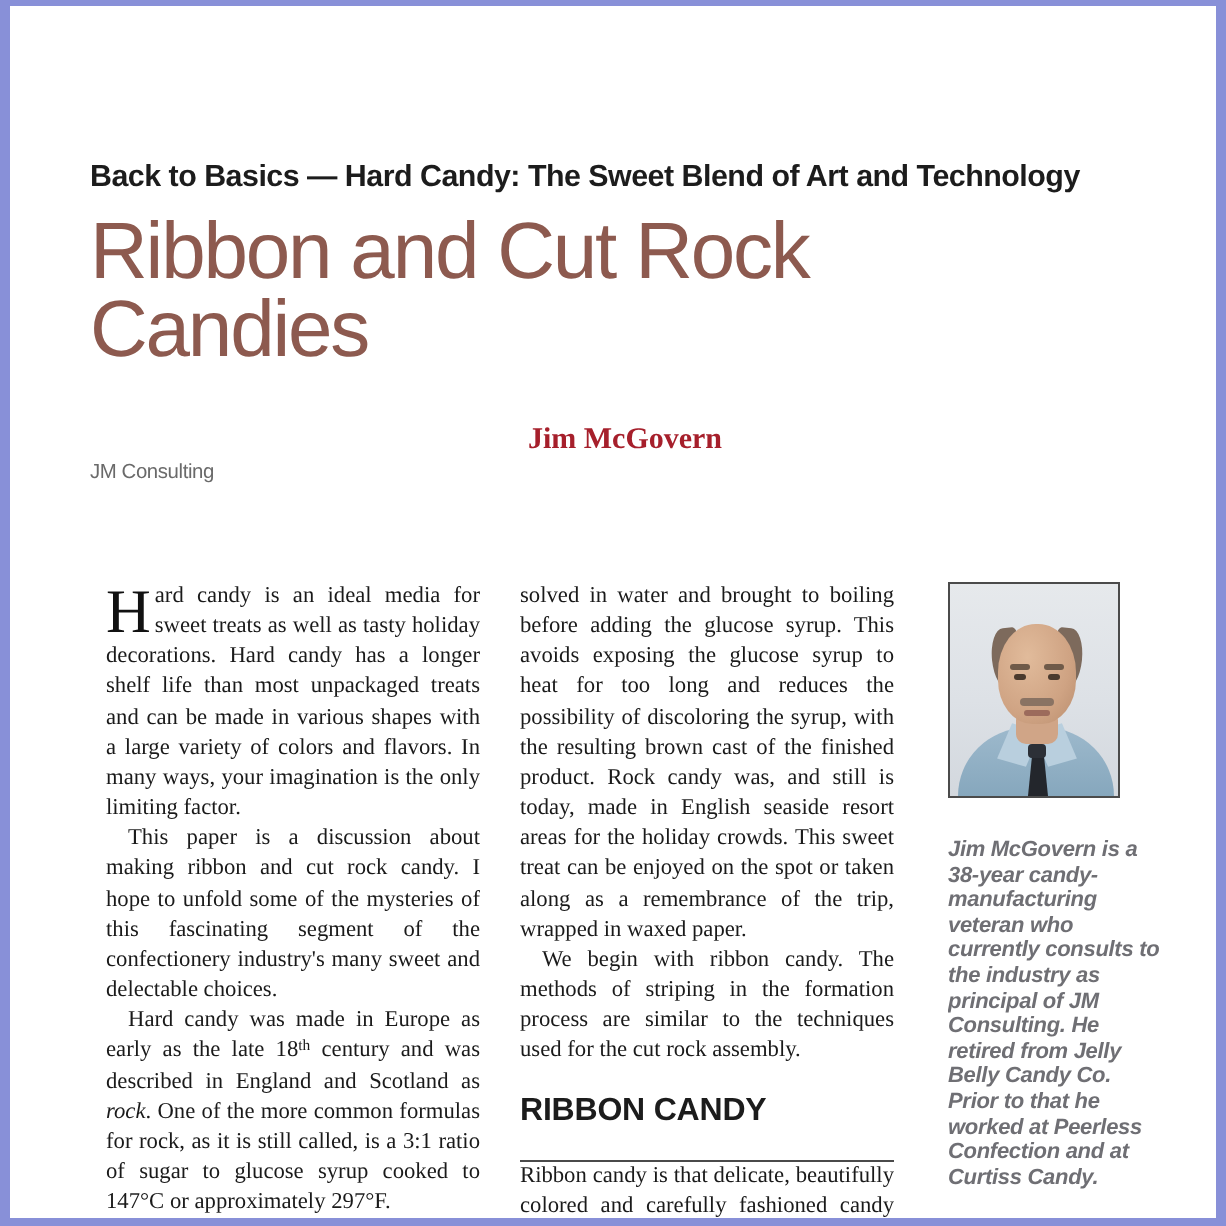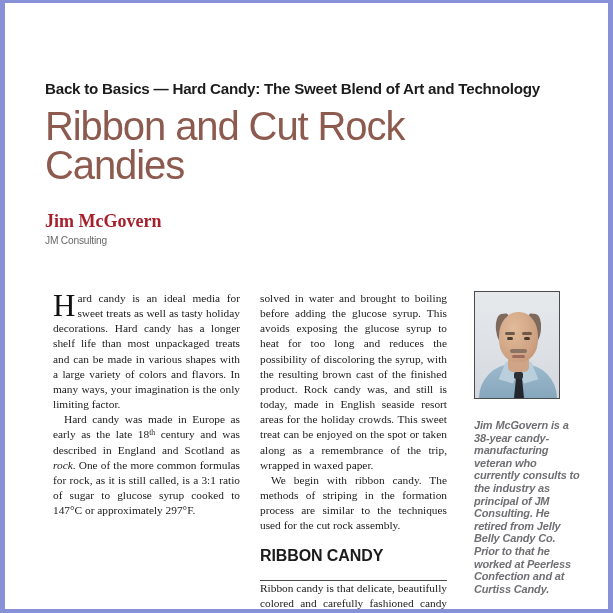--- a/index.html
+++ b/index.html
@@ -70,24 +70,25 @@
     font-size: 16.4px;
     line-height: 1.27;
     letter-spacing: -0.35px;
     color: #1b3a6b;
     margin-top: 17px;
     max-width: 536px;
   }
   .byline-name {
     font-family: "Liberation Serif", serif;
     font-weight: bold;
-    font-size: 18px;
+    font-size: 15px;
     color: #a61f2b;
     margin-top: 19px;
     line-height: 1.1;
+    text-align: center;
   }
   .byline-org {
     font-family: "Liberation Sans", sans-serif;
     font-size: 10.2px;
     color: #6a6a6a;
     margin-top: 3px;
     letter-spacing: -0.2px;
     line-height: 1.2;
   }
 
@@ -266,20 +267,21 @@
 
     <div class="header">
       <div class="kicker">Back to Basics — Hard Candy: The Sweet Blend of Art and Technology</div>
       <h1 class="headline">Ribbon and Cut Rock Candies</h1>
       <div class="byline-name">Jim McGovern</div>
       <div class="byline-org">JM Consulting</div>
     </div>
 
     <div class="col col-1">
       <p class="first"><span class="dropcap">H</span><span>ard candy is an ideal media for sweet treats as well as tasty holiday decorations. Hard candy has a longer shelf life than most unpackaged treats and can be made in various shapes with a large variety of colors and flavors. In many ways, your imagination is the only limiting factor.</span></p>
+      <p>This paper is a discussion about making ribbon and cut rock candy. I hope to unfold some of the mysteries of this fascinating segment of the confectionery industry's many sweet and delectable choices.</p>
       <p><span>Hard candy was made in Europe as early as the late 18</span><sup>th</sup><span> century and was described in England and Scotland as </span><span class="ital">rock</span><span>. One of the more common formulas for rock, as it is still called, is a 3:1 ratio of sugar to glucose syrup cooked to 147°C or approximately 297°F.</span></p>
 
     </div>
 
     <div class="col col-2">
       <p class="first">solved in water and brought to boiling before adding the glucose syrup. This avoids exposing the glucose syrup to heat for too long and reduces the possibility of discoloring the syrup, with the resulting brown cast of the finished product. Rock candy was, and still is today, made in English seaside resort areas for the holiday crowds. This sweet treat can be enjoyed on the spot or taken along as a remembrance of the trip, wrapped in waxed paper.</p>
       <p>We begin with ribbon candy. The methods of striping in the formation process are similar to the techniques used for the cut rock assembly.</p>
       <div class="section-head">RIBBON CANDY</div>
       <p class="first after-head">Ribbon candy is that delicate, beautifully colored and carefully fashioned candy (Figure 1) appearing largely during the Christmas season. It can be found in separate</p>
     </div>

